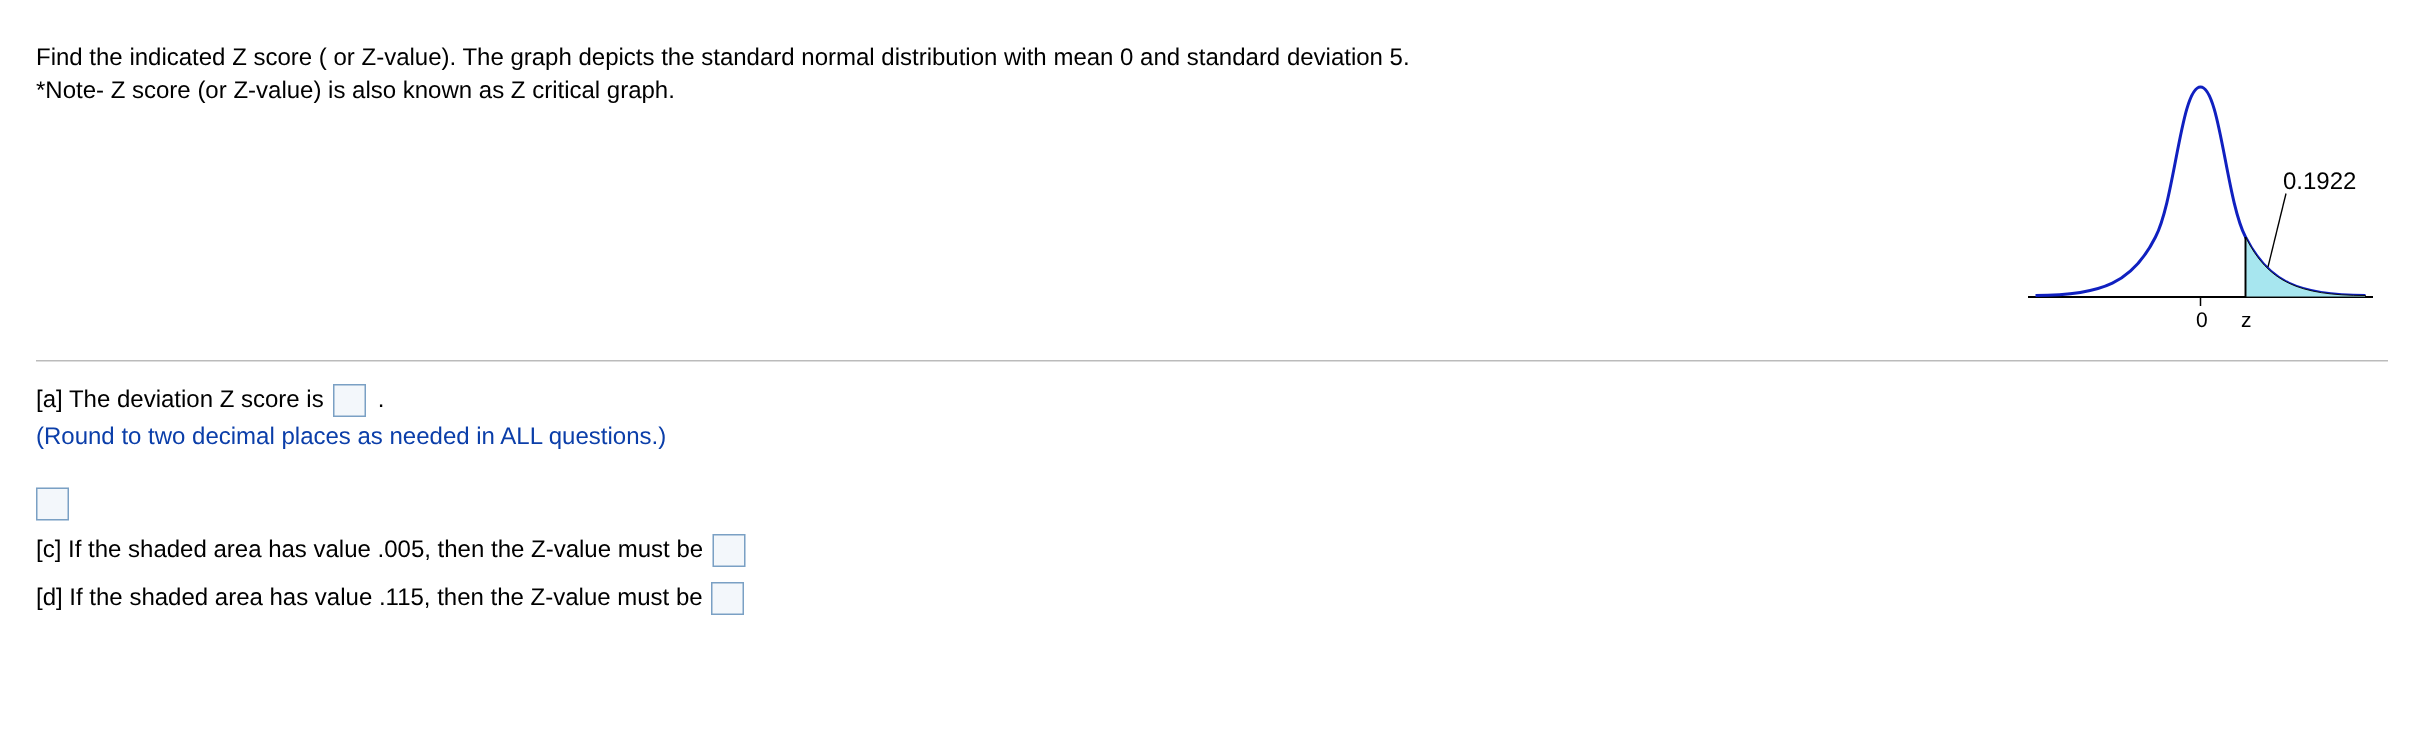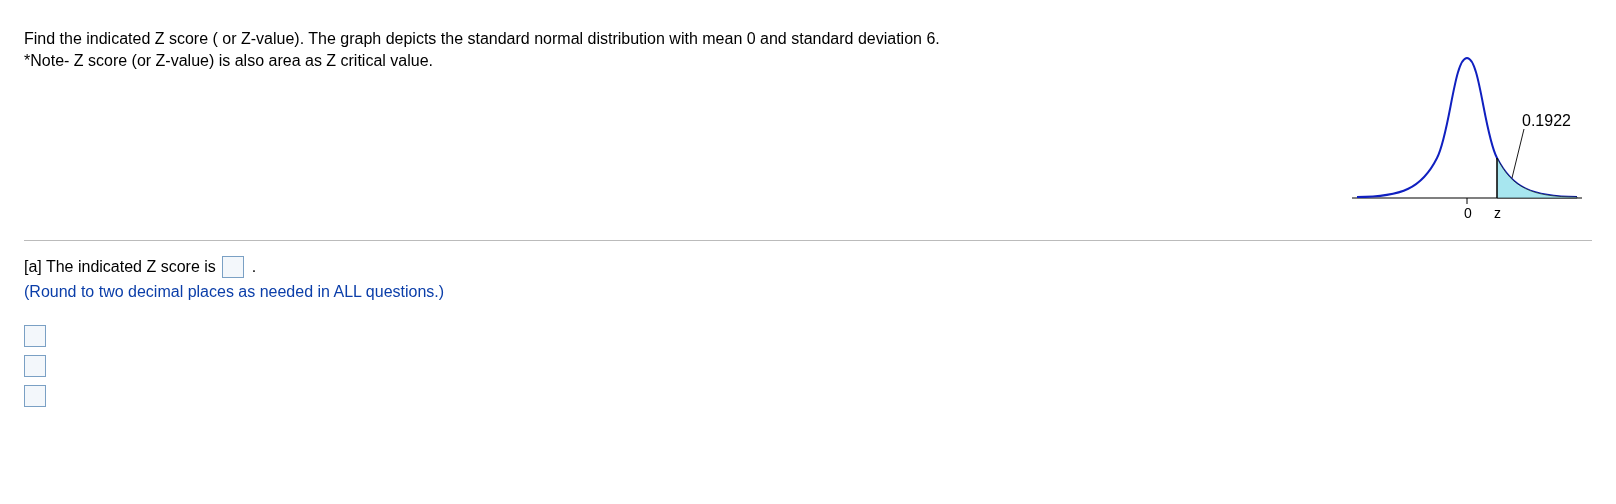--- a/index.html
+++ b/index.html
@@ -50,22 +50,22 @@
       padding: 0;
     }
     .period { margin-left: 2px; }
     svg { display: block; }
   </style>
 </head>
 <body>
 
 <div class="top-row">
   <div class="prompt-col">
-    <div>Find the indicated Z score ( or Z-value). The graph depicts the standard normal distribution with mean 0 and standard deviation 6.</div>
-    <div>*Note- Z score (or Z-value) is also area as Z critical value.</div>
+    <div>Find the indicated Z score ( or Z-value). The graph depicts the standard normal distribution with mean 0 and standard deviation 5.</div>
+    <div>*Note- Z score (or Z-value) is also known as Z critical graph.</div>
   </div>
   <div class="graph-col">
     <svg width="250" height="200" viewBox="0 0 250 200">
 
       <line x1="10" y1="170" x2="240" y2="170" stroke="#000" stroke-width="1.2"></line>
 
       <path d="M 15 169
                C 60 169, 80 160, 95 130
                C 108 105, 112 30, 125 30
                C 138 30, 142 105, 155 130
@@ -84,29 +84,31 @@
       <text x="152" y="190" font-size="14" font-family="Arial">z</text>
 
       <text x="180" y="98" font-size="16" font-family="Arial">0.1922</text>
 
       <line x1="182" y1="101" x2="170" y2="150" stroke="#000" stroke-width="0.9"></line>
     </svg>
   </div>
 </div>
 
 <div class="q-row">
-  <span>[a] The indicated Z score is</span>
+  <span>[a] The deviation Z score is</span>
   <input class="ans-input" type="text" style="">
   <span class="period">.</span>
 </div>
 <div class="note-line">(Round to two decimal places as needed in ALL questions.)</div>
 
 <div class="q-row">
   <input class="ans-input" type="text" style="">
 </div>
 
 <div class="q-row">
+  <span>[c] If the shaded area has value .005, then the Z-value must be</span>
   <input class="ans-input" type="text" style="">
 </div>
 
 <div class="q-row">
+  <span>[d] If the shaded area has value .115, then the Z-value must be</span>
   <input class="ans-input" type="text" style="">
 </div>
 
 </body></html>

